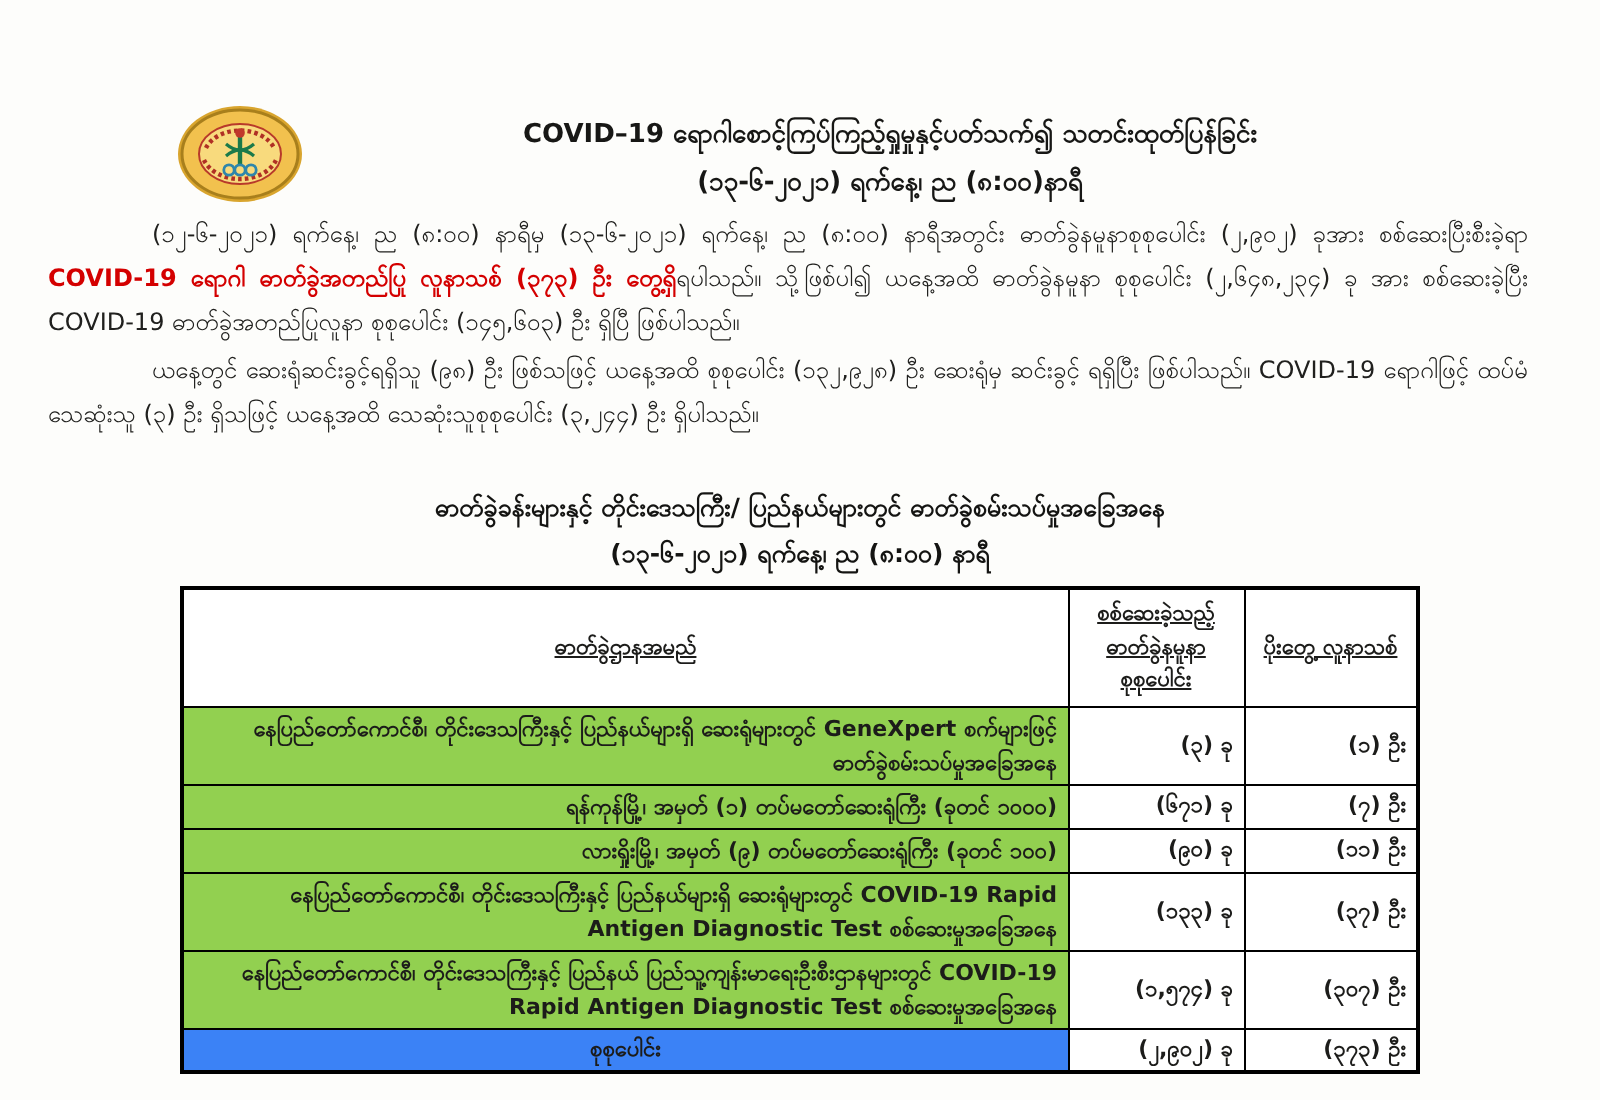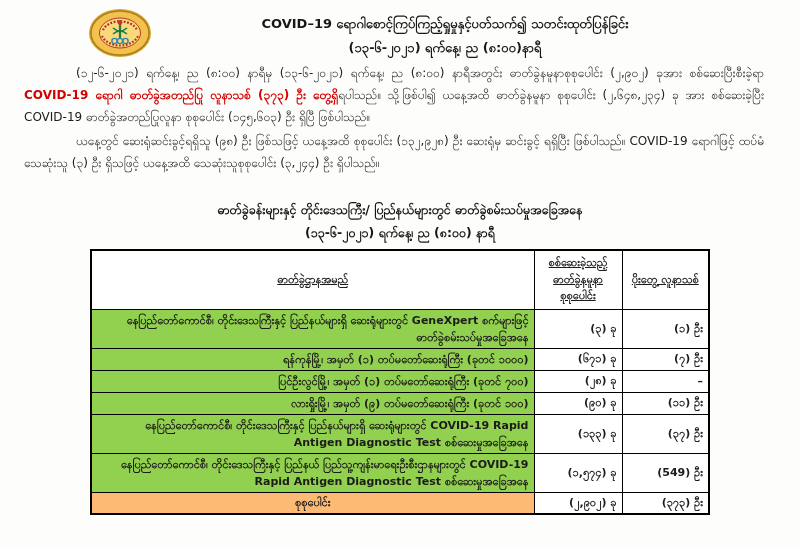--- a/index.html
+++ b/index.html
@@ -6,21 +6,21 @@
   .page {
     position:relative; width:800px; height:550px; margin:0 auto;
     background:#fdfdfb; overflow:hidden;
     font-family:"DejaVu Sans", sans-serif; color:#1c1c1a;
   }
   
   .doc-header { position:relative; height:60px; }
   .logo { position:absolute; left:88px; top:8px; }
   .titles {
     text-align:center; padding:12px 70px 0 160px;
-    font-size:13px; font-weight:bold; line-height:1.85; color:#171715;
+    font-size:13px; font-weight:bold; line-height:1.85; color:#171715;margin-top:44px;
   }
   
   .body-para {
     margin:2px 36px 0 24px; text-align:justify; text-indent:52px;
     font-size:12px; line-height:22px; color:#20201e;
   }
   .red-em { color:#d40000; font-weight:bold; }
   
   .table-title {
     margin-top:24px; text-align:center; font-size:12.5px; font-weight:bold;
@@ -28,21 +28,21 @@
   }
   
   table.lab-table {
     width:618px; margin:5px auto 0; border-collapse:collapse;
     border:2px solid #000; table-layout:fixed; font-size:11px;
   }
   .lab-table th, .lab-table td { border:1px solid #000; padding:2px 5px; vertical-align:middle; }
   .lab-table th { background:#ffffff; font-weight:bold; text-align:center; padding:4px 4px; line-height:1.5;text-decoration:underline; }
   .cell-name  { background:#92d050; text-align:right; font-weight:bold; line-height:1.55; }
   .cell-val   { background:#ffffff; text-align:right; font-weight:bold; white-space:nowrap; }
-  .total-name { background:#fdba74; text-align:center; font-weight:bold; }
+  .total-name { background:#3b82f6; text-align:center; font-weight:bold; }
 </style>
 </head>
 <body>
 
 <div class="page">
 
   <div class="doc-header">
     <svg class="logo" width="64" height="50" viewBox="0 0 64 50" aria-hidden="true">
       <ellipse cx="32" cy="25" rx="31" ry="24" fill="#d9a52e"></ellipse>
       <ellipse cx="32" cy="25" rx="29" ry="22" fill="#f2c14e" stroke="#a87f1c" stroke-width="1.5"></ellipse>
@@ -89,38 +89,33 @@
         <td class="cell-name">နေပြည်တော်ကောင်စီ၊ တိုင်းဒေသကြီးနှင့် ပြည်နယ်များရှိ ဆေးရုံများတွင် GeneXpert စက်များဖြင့် ဓာတ်ခွဲစမ်းသပ်မှုအခြေအနေ</td>
         <td class="cell-val">(၃) ခု</td>
         <td class="cell-val">(၁) ဦး</td>
       </tr>
       <tr>
         <td class="cell-name">ရန်ကုန်မြို့၊ အမှတ် (၁) တပ်မတော်ဆေးရုံကြီး (ခုတင် ၁၀၀၀)</td>
         <td class="cell-val">(၆၇၁) ခု</td>
         <td class="cell-val">(၇) ဦး</td>
       </tr>
       <tr>
-        <td class="cell-name">ပြင်ဦးလွင်မြို့၊ အမှတ် (၁) တပ်မတော်ဆေးရုံကြီး (ခုတင် ၇၀၀)</td>
-        <td class="cell-val">(၂၈) ခု</td>
-        <td class="cell-val">–</td>
-      </tr>
-      <tr>
         <td class="cell-name">လားရှိုးမြို့၊ အမှတ် (၉) တပ်မတော်ဆေးရုံကြီး (ခုတင် ၁၀၀)</td>
         <td class="cell-val">(၉၀) ခု</td>
         <td class="cell-val">(၁၁) ဦး</td>
       </tr>
       <tr>
         <td class="cell-name">နေပြည်တော်ကောင်စီ၊ တိုင်းဒေသကြီးနှင့် ပြည်နယ်များရှိ ဆေးရုံများတွင် COVID-19 Rapid Antigen Diagnostic Test စစ်ဆေးမှုအခြေအနေ</td>
         <td class="cell-val">(၁၃၃) ခု</td>
         <td class="cell-val">(၃၇) ဦး</td>
       </tr>
       <tr>
         <td class="cell-name">နေပြည်တော်ကောင်စီ၊ တိုင်းဒေသကြီးနှင့် ပြည်နယ် ပြည်သူ့ကျန်းမာရေးဦးစီးဌာနများတွင်  COVID-19 Rapid Antigen Diagnostic Test စစ်ဆေးမှုအခြေအနေ</td>
         <td class="cell-val">(၁,၅၇၄) ခု</td>
-        <td class="cell-val">(549) ဦး</td>
+        <td class="cell-val">(၃၀၇) ဦး</td>
       </tr>
       <tr>
         <td class="total-name">စုစုပေါင်း</td>
         <td class="cell-val">(၂,၉၀၂) ခု</td>
         <td class="cell-val">(၃၇၃) ဦး</td>
       </tr>
     </tbody>
   </table>
 
 </div>

